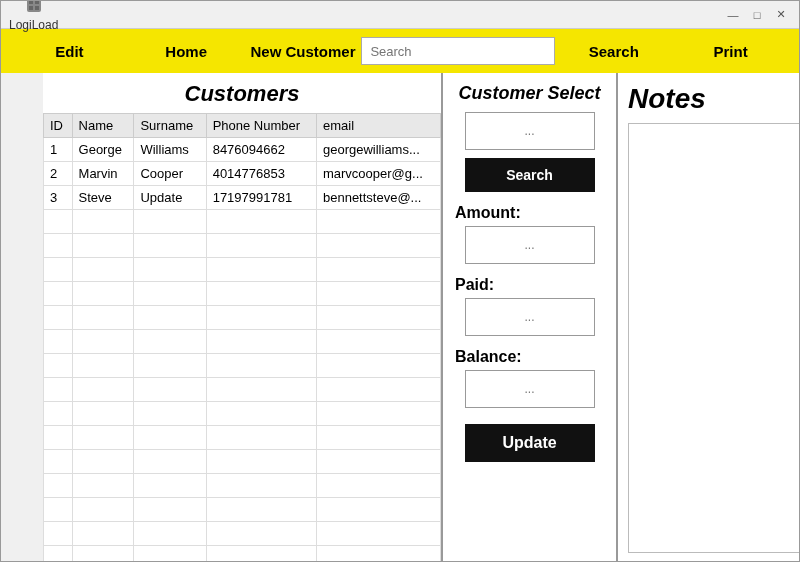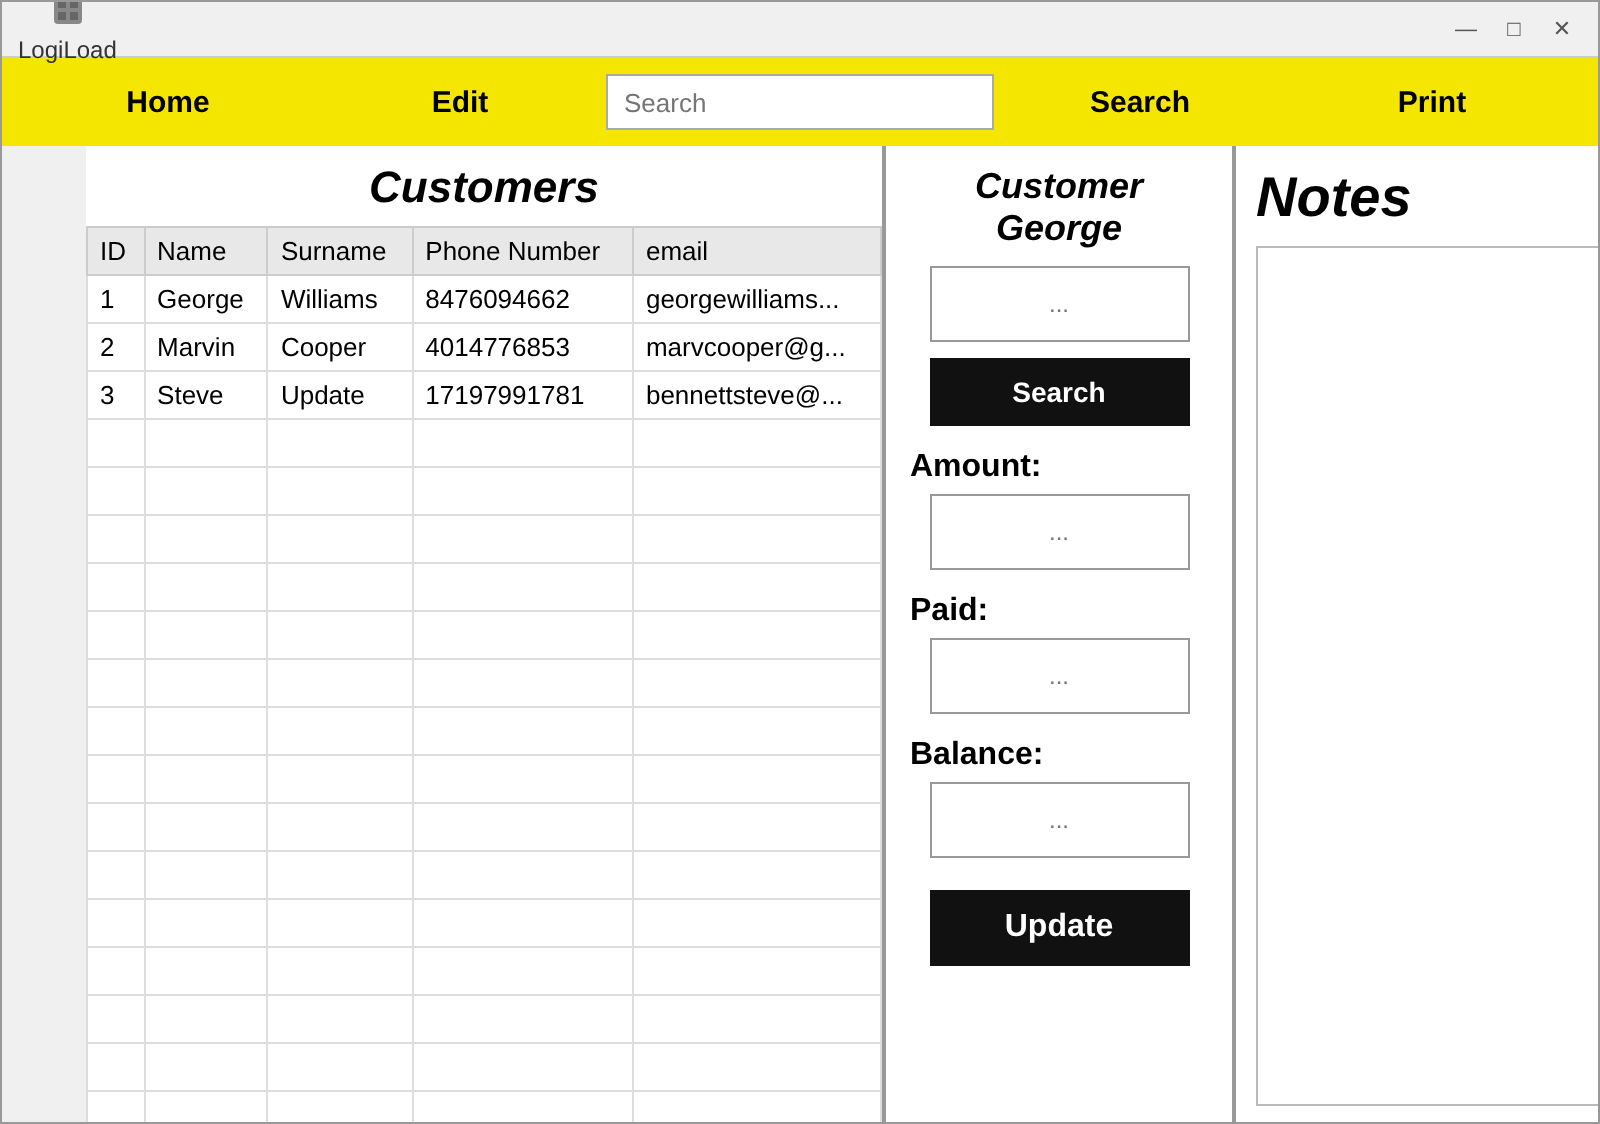--- a/index.html
+++ b/index.html
@@ -228,22 +228,23 @@
     <span>LogiLoad</span>
   </div>
   <div class="title-bar-controls">
     <button class="title-bar-btn">—</button>
     <button class="title-bar-btn">□</button>
     <button class="title-bar-btn close">✕</button>
   </div>
 </div>
 
 <div class="toolbar">
+  <div class="toolbar-item">Edit</div>
   <div class="toolbar-item">Home</div>
-  <div class="toolbar-item">Edit</div>
+  <div class="toolbar-item">New Customer</div>
   <input class="toolbar-search-input" type="text" placeholder="Search" style="">
   <div class="toolbar-item">Search</div>
   <div class="toolbar-item">Print</div>
 </div>
 
 <div class="main">
 
   <div class="customers-panel">
     <div class="customers-title">Customers</div>
     <table class="customers-table">
@@ -381,21 +382,21 @@
             <td class="empty-row"></td>
             <td class="empty-row"></td>
             <td class="empty-row"></td>
             <td class="empty-row"></td>
           </tr>
         </tbody>
     </table>
   </div>
 
   <div class="select-panel">
-    <div class="select-title">Customer George</div>
+    <div class="select-title">Customer Select</div>
     <input class="select-input" type="text" placeholder="..." style="">
     <button class="select-search-btn">Search</button>
     <div class="field-label">Amount:</div>
     <input class="field-input" type="text" placeholder="..." style="">
     <div class="field-label">Paid:</div>
     <input class="field-input" type="text" placeholder="..." style="">
     <div class="field-label">Balance:</div>
     <input class="field-input" type="text" placeholder="..." style="">
     <button class="update-btn">Update</button>
   </div>

